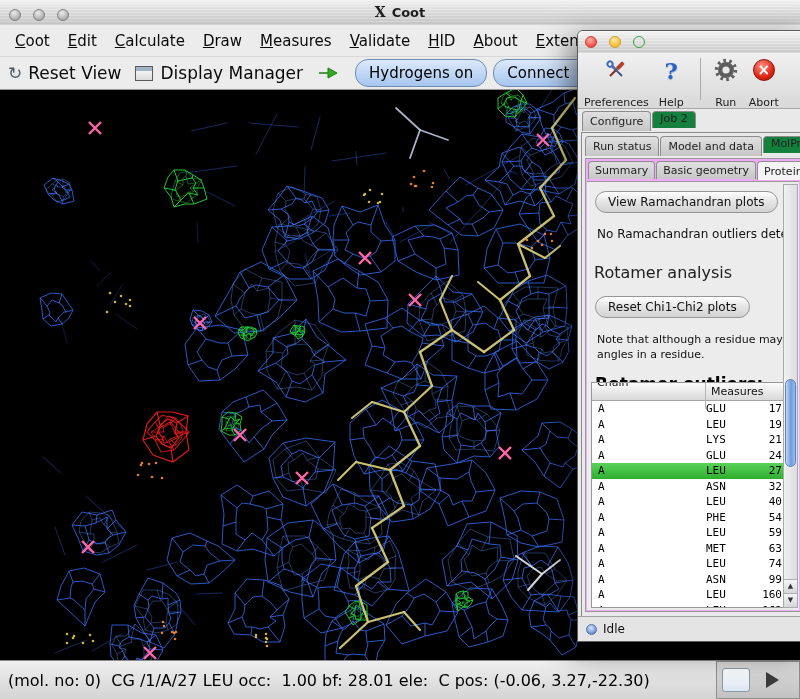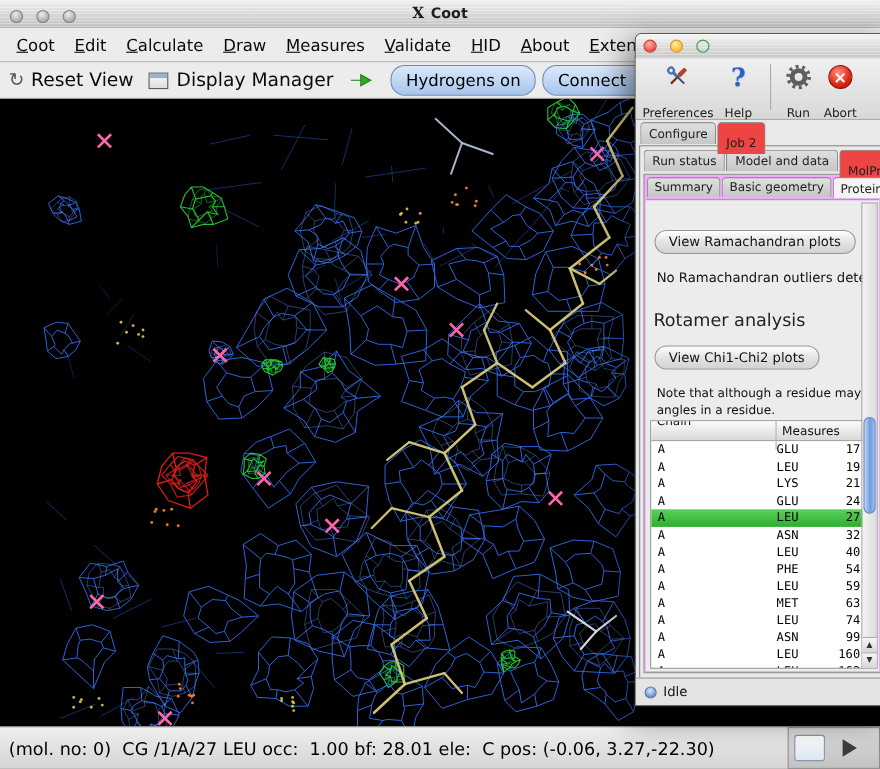--- a/index.html
+++ b/index.html
@@ -73,38 +73,38 @@
   .vsep{width:1px;height:42px;background:#ababab;margin:2px 12px 0 6px;}
   .qmark{font-family:"DejaVu Serif",serif;font-size:23px;font-weight:bold;color:#2b62c6;text-shadow:0 1px 1px #aab8cc;}
   .abortball{width:22px;height:22px;border-radius:50%;display:inline-block;text-align:center;line-height:21px;
     color:#fff;font-weight:bold;font-size:15px;border:1px solid #8a1208;box-sizing:border-box;
     background:radial-gradient(circle at 8px 6px,#ff9183,#e02515 60%,#9c140a);}
 
   .tabrow{position:absolute;display:flex;align-items:flex-start;gap:1px;}
   .tab{font-size:11px;color:#1e1e1e;padding:3px 7px;white-space:nowrap;
     background:linear-gradient(#e0e0e0,#c6c6c6);border:1px solid #8c8c8c;border-bottom:none;
     border-radius:4px 4px 0 0;}
-  .tab.active{background:#ef4444;padding-top:12px;position:relative;z-index:2;margin-bottom:-1px;}
+  .tab.active{background:#15803d;padding-top:0;position:relative;z-index:2;margin-bottom:-1px;}
 
   .tabs-outer{top:80px;left:4px;height:22px;}
   .pane1{position:absolute;top:101px;left:3px;right:3px;bottom:24px;border:1px solid #8a8a8a;
     background:#e9e9e9;box-sizing:border-box;}
   .tabs-middle{top:3px;left:3px;height:22px;}
   .pane2{position:absolute;top:25px;left:3px;right:3px;bottom:4px;border:1px solid #989898;
     background:#f0abfc;box-sizing:border-box;}
   .tabs-inner{top:2px;left:2px;height:20px;}
   .tabs-inner .tab{padding:2px 6px;}
   .tabs-inner .tab.active{background:#f4f4f4;padding-top:3px;}
   .vcontent{position:absolute;top:22px;left:1px;right:1px;bottom:1px;background:#ececec;
     border-top:1px solid #999;overflow:hidden;}
 
   .aqua-btn{display:inline-block;font-family:"DejaVu Sans",sans-serif;font-size:12px;color:#111;
     background:linear-gradient(#ffffff,#e6e6e6 45%,#d2d2d2);border:1px solid #969696;border-radius:11px;
     padding:3px 12px;margin:0;box-shadow:inset 0 1px 0 rgba(255,255,255,.8);white-space:nowrap;}
-  .btn1{margin:27px 0 0 8px;}
+  .btn1{margin:9px 0 0 8px;}
   .btn2{margin:14px 0 0 8px;}
   .vmsg{margin:14px 0 0 10px;font-size:12px;color:#111;white-space:nowrap;width:196px;overflow:hidden;}
   .vsection{margin:22px 0 0 7px;font-size:16px;color:#222;}
   .vnote{margin:14px 0 0 10px;font-size:11px;color:#111;line-height:15px;}
   .vnote div{white-space:nowrap;width:196px;overflow:hidden;}
   .vout{margin:12px 0 0 8px;font-size:17px;font-weight:bold;color:#000;}
 
   .vtable{position:absolute;left:4px;top:200px;bottom:2px;width:196px;border:1px solid #979797;
     background:#fff;box-sizing:border-box;overflow:hidden;}
   .vthead{display:flex;height:17px;background:linear-gradient(#fbfbfb,#d9d9d9);
@@ -482,21 +482,21 @@
       <div class="pane2">
         <div class="tabrow tabs-inner">
             <span class="tab">Summary</span>
             <span class="tab">Basic geometry</span>
             <span class="tab active">Protein</span>
           </div>
         <div class="vcontent">
           <button class="aqua-btn btn1">View Ramachandran plots</button>
           <div class="vmsg">No Ramachandran outliers detected</div>
           <div class="vsection">Rotamer analysis</div>
-          <button class="aqua-btn btn2">View Chi1-Chi2 plots</button>
+          <button class="aqua-btn btn2">Reset Chi1-Chi2 plots</button>
           <div class="vnote">
             <div>Note that although a residue may lie</div>
             <div>angles in a residue.</div>
           </div>
           <div class="vout">Rotamer outliers:</div>
 
           <div class="vtable">
             <div class="vthead">
               <span class="th-chain">Chain</span>
               <span class="th-res">Measures</span>

